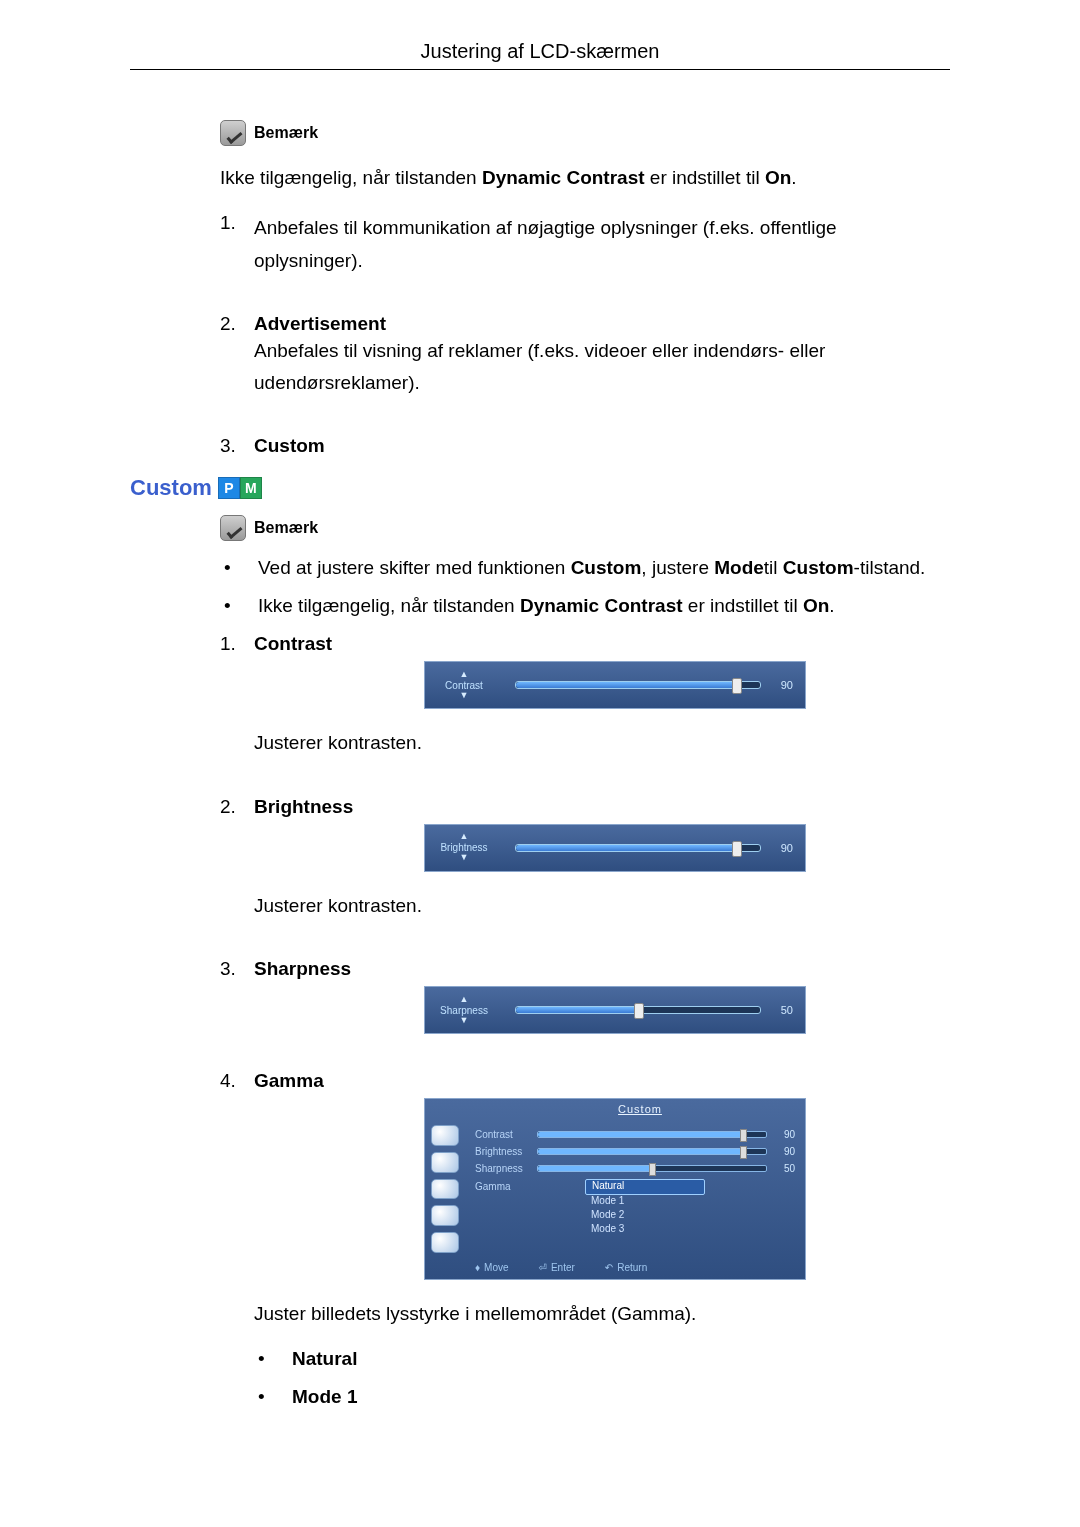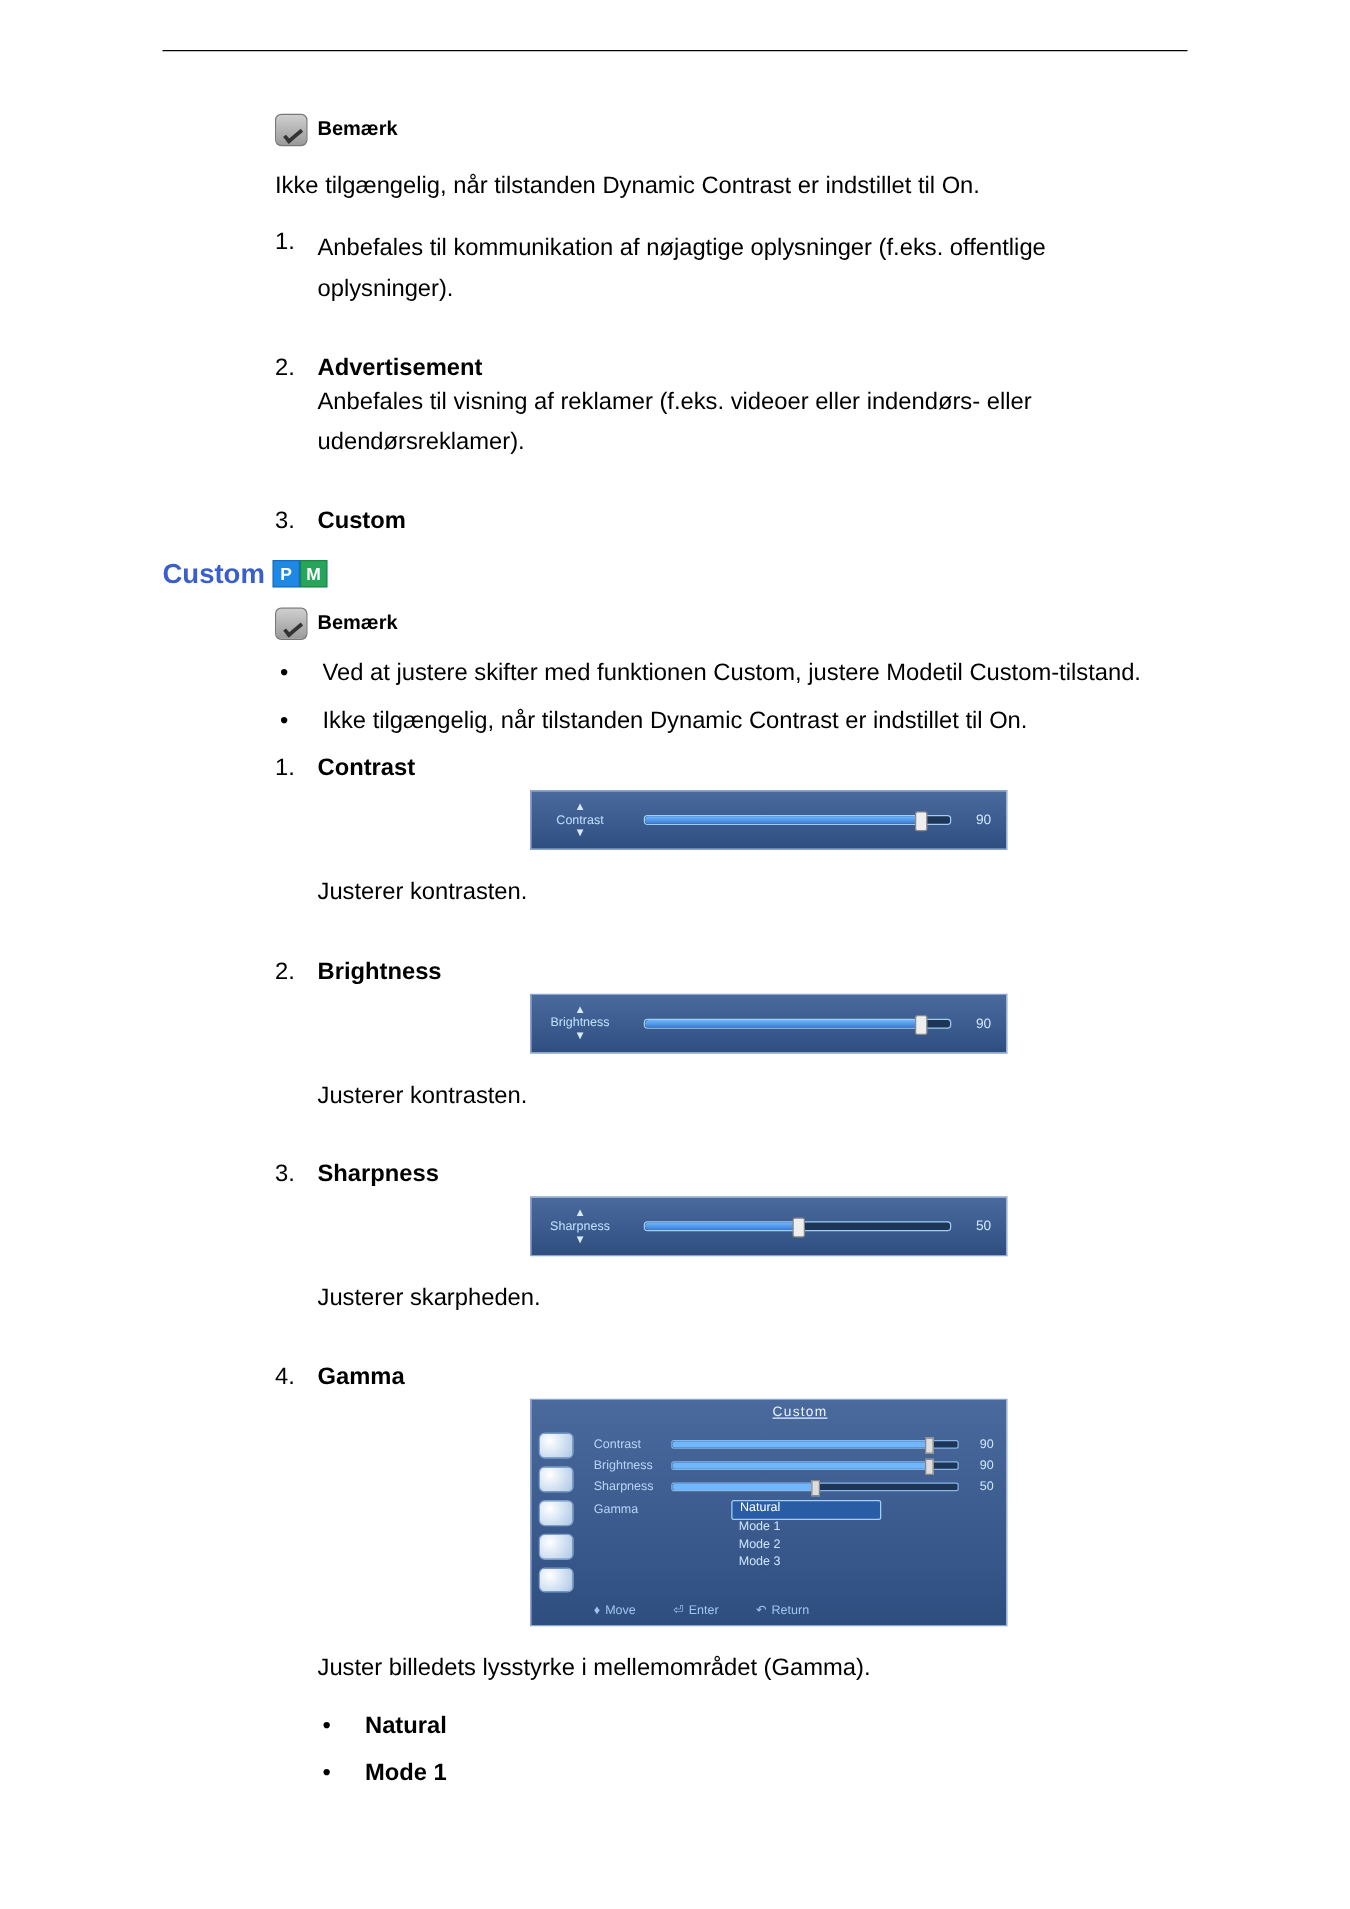--- a/index.html
+++ b/index.html
@@ -43,26 +43,27 @@
   .osd-panel .row .rtrack{flex:1;height:5px;background:#1d3557;border:1px solid #87b6e6;position:relative;border-radius:2px;}
   .osd-panel .row .rtrack .rfill{position:absolute;left:0;top:0;bottom:0;background:#6fb7ff;border-radius:2px;}
   .osd-panel .row .rtrack .rthumb{position:absolute;top:-3px;width:5px;height:11px;background:#ddd;border:1px solid #888;}
   .osd-panel .row .rval{width:22px;text-align:right;color:#cfe8ff;margin-left:6px;}
   .osd-panel .gamma-lab{position:absolute;left:50px;top:82px;color:#b7d4f7;}
   .osd-panel .gopts{position:absolute;left:160px;top:80px;width:120px;}
   .osd-panel .gopts .gopt{height:14px;padding:0 6px;color:#cfe3ff;border-radius:2px;}
   .osd-panel .gopts .gopt.sel{background:#2a5ca5;border:1px solid #9fd0ff;color:#fff;}
   .osd-panel .osd-foot{position:absolute;left:50px;right:10px;bottom:6px;display:flex;gap:30px;color:#9fc6ef;}
   .osd-panel .osd-foot span{display:flex;align-items:center;gap:4px;}
-  .inline-run span.b{font-weight:normal;}
+  .inline-run span.b{font-weight:bold;}
 </style>
 </head>
 <body>
 
 <div class="page">
+  <div class="header-title">Justering af LCD-skærmen</div>
   <hr class="hr">
 
   <div class="content">
 
     <div class="note-line">
       <span class="note-icon"></span>
       <span class="bold">Bemærk</span>
     </div>
     <p class="inline-run">
       <span>Ikke tilgængelig, når tilstanden </span><span class="b">Dynamic Contrast</span><span> er indstillet til </span><span class="b">On</span><span>.</span>
@@ -169,21 +170,20 @@
                 <span class="arrow">▲</span>
                 <span>Sharpness</span>
                 <span class="arrow">▼</span>
               </div>
             <div class="track">
                 <div class="fill" style="width:50%"></div>
                 <div class="thumb" style="left:calc(50% - 4px)"></div>
               </div>
             <div class="val">50</div>
           </div>
-          <p>Justerer skarpheden.</p>
         </div>
       </li>
 
       <li>
         <span class="num">4.</span>
         <div class="li-body">
           <div class="bold">Gamma</div>
 
           <div class="osd-panel">
             <div class="osd-title">Custom</div>

